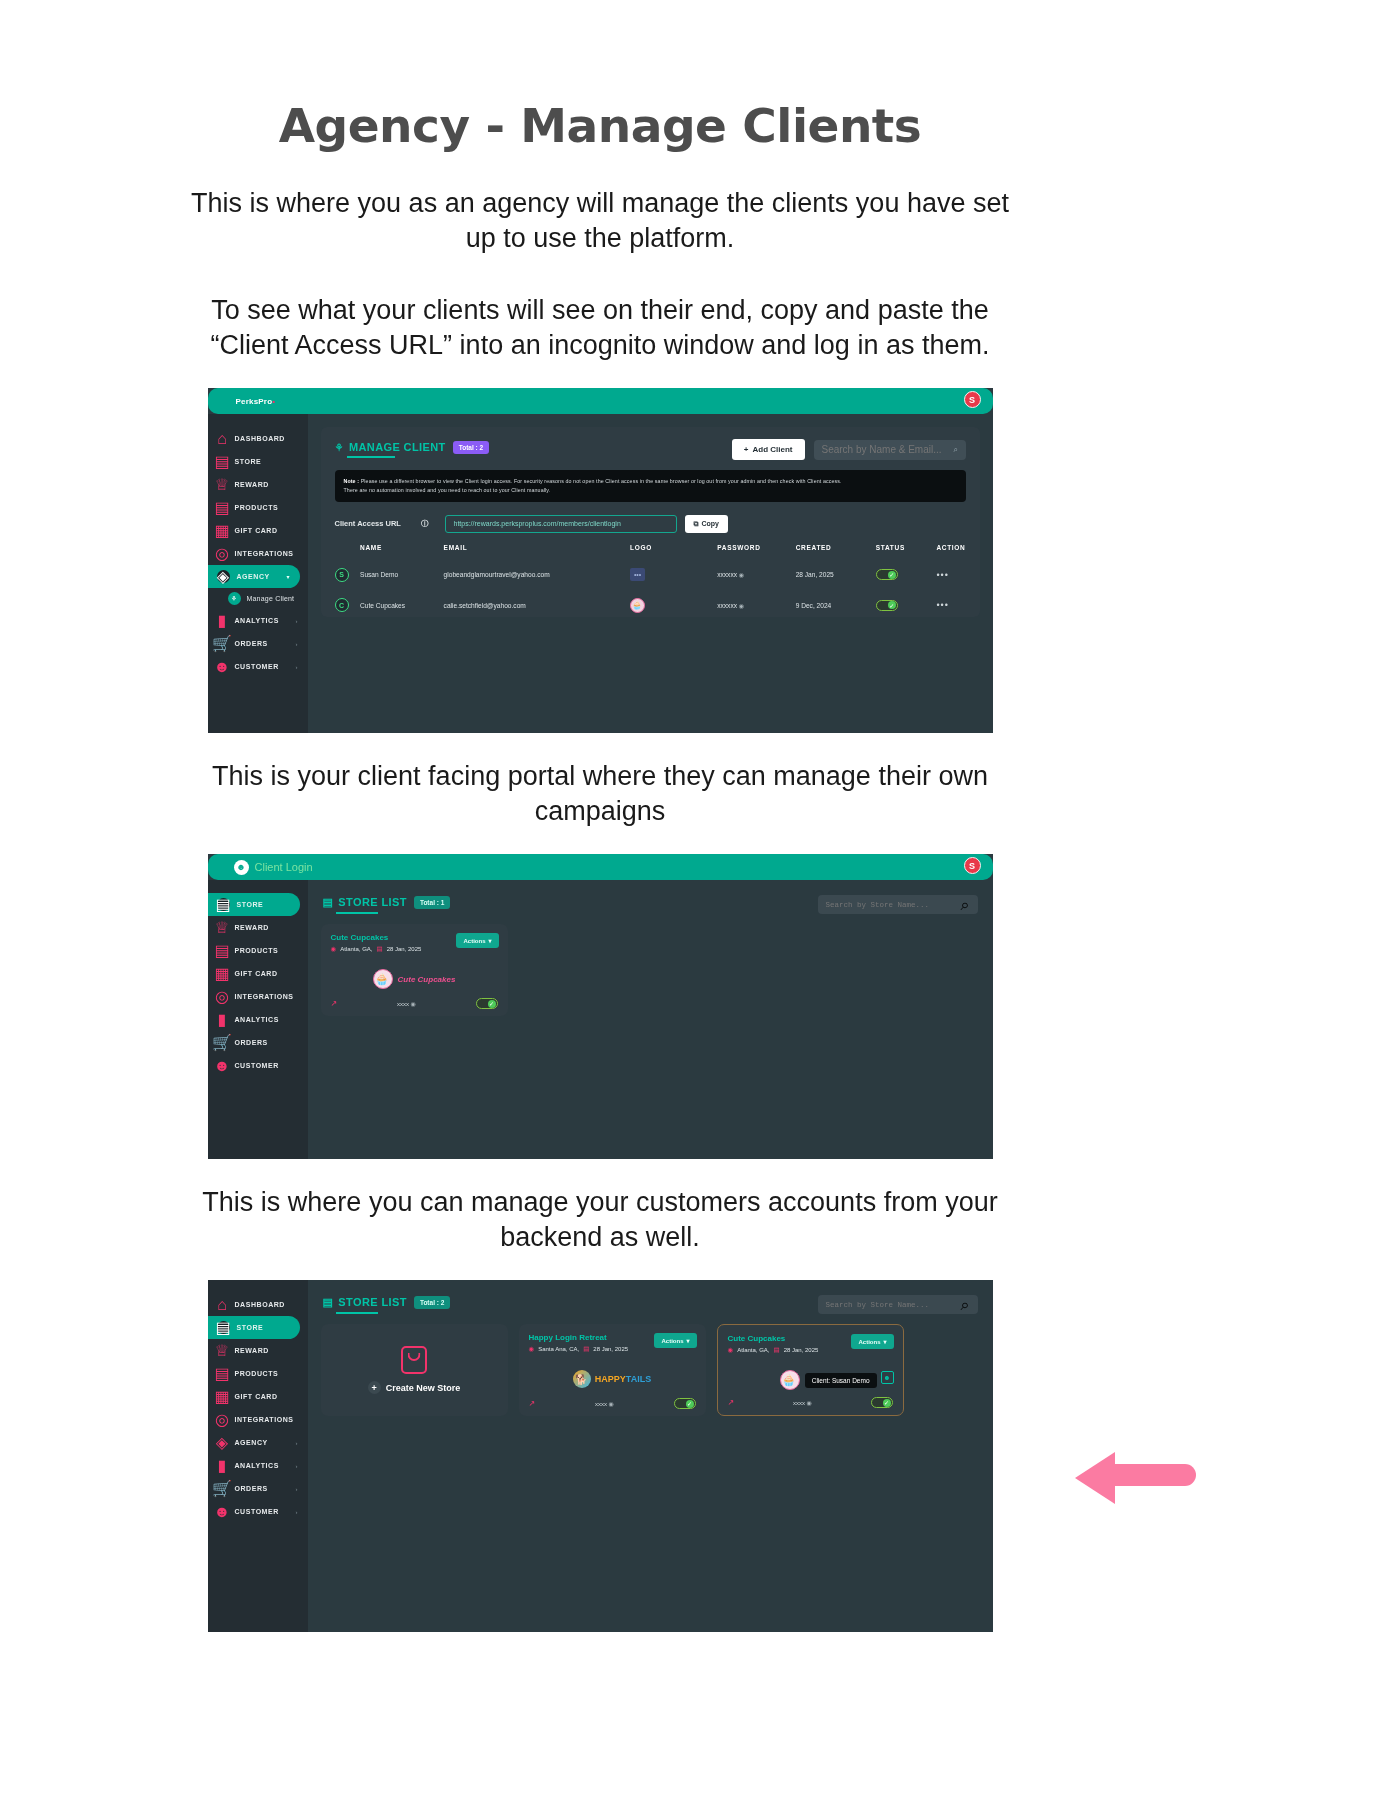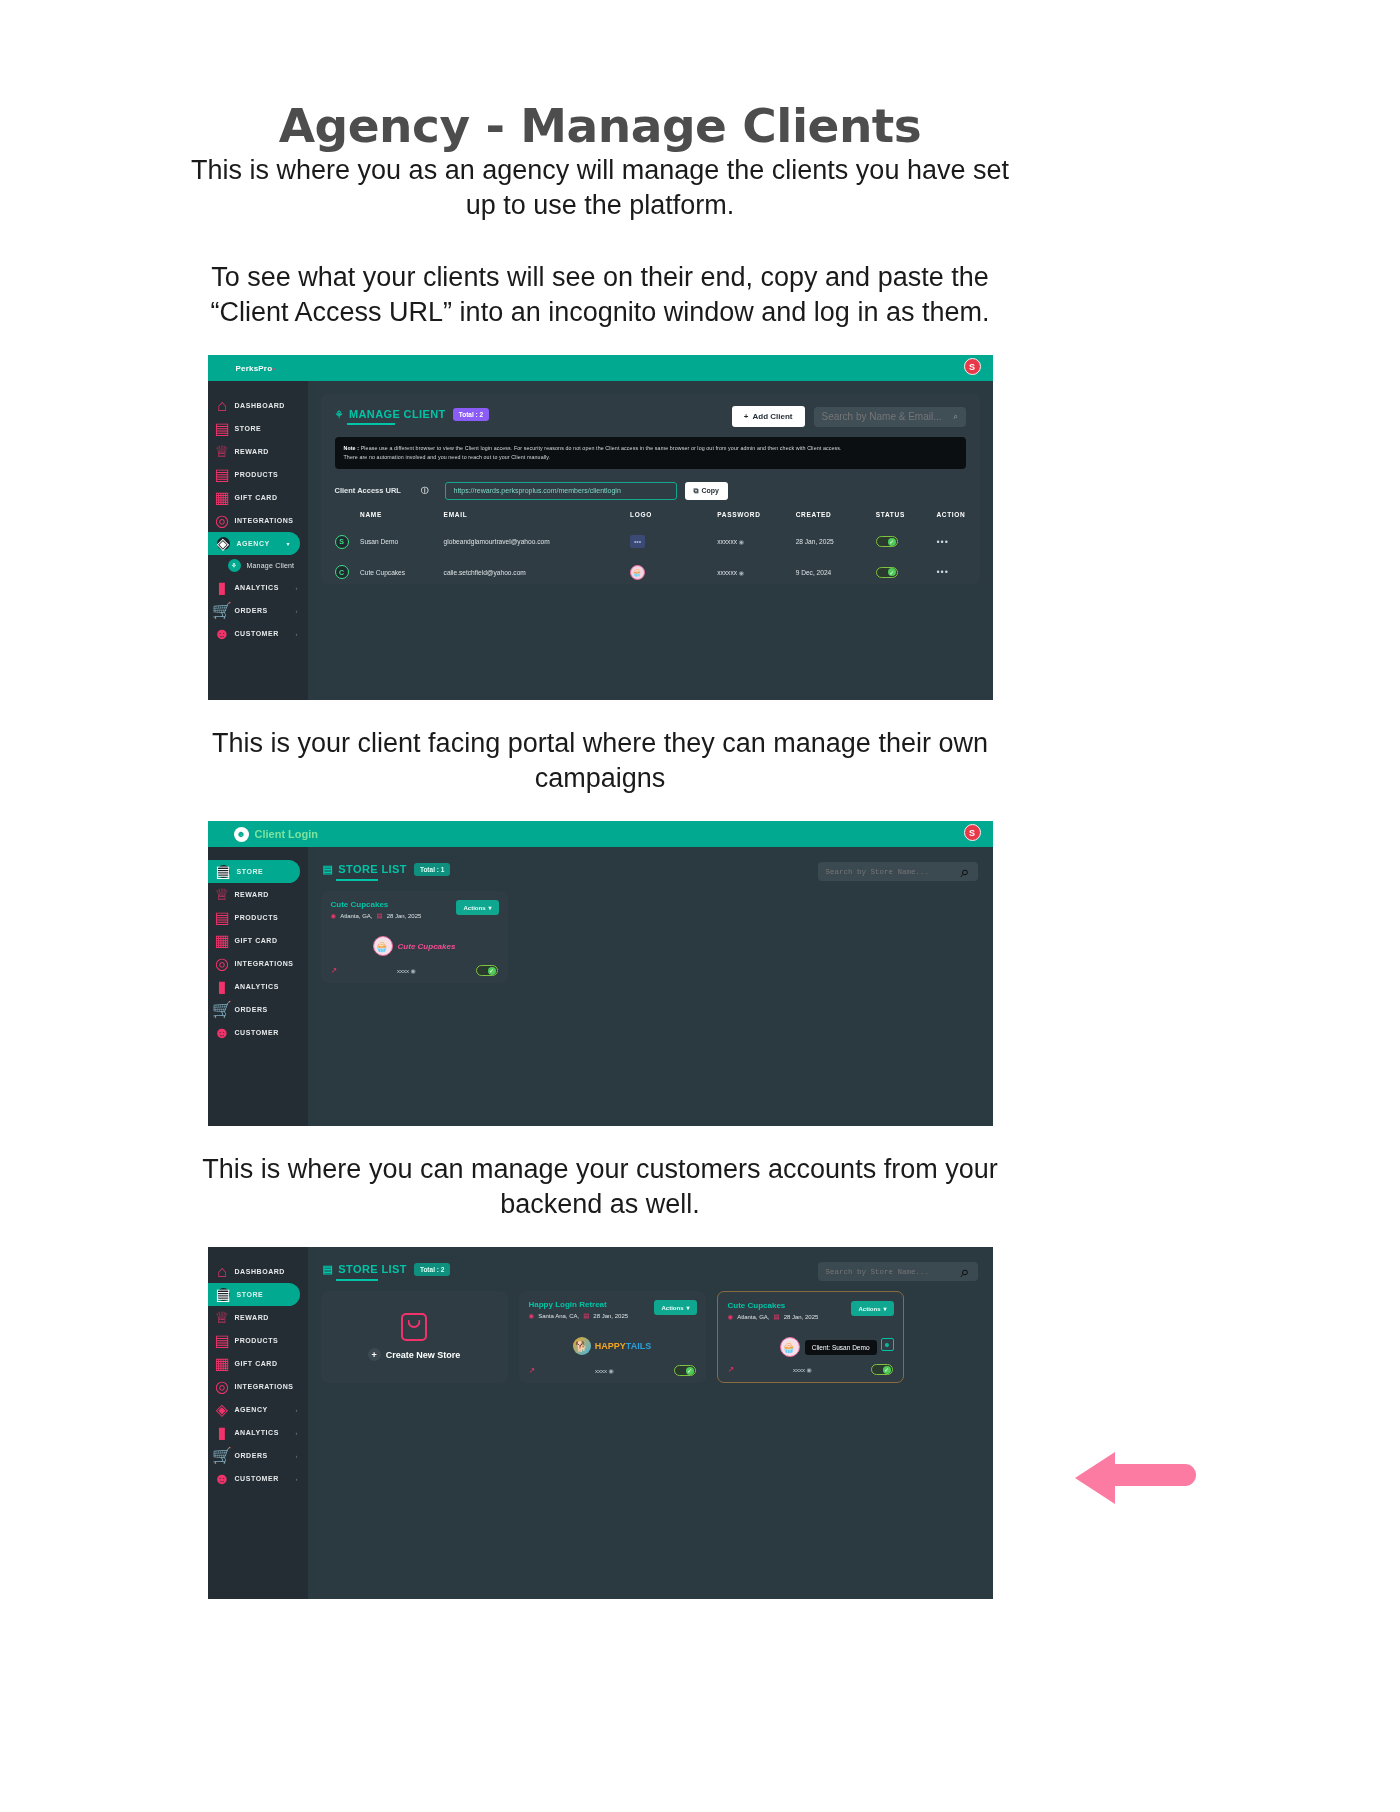--- a/index.html
+++ b/index.html
@@ -23,21 +23,21 @@
   }
   .para {
     text-align: center;
     font-size: 27px;
     line-height: 1.28;
     color: #1a1a1a;
     width: 830px;
     margin: 0 auto;
     font-family: "Liberation Sans", sans-serif;
   }
-  .p1 { }
+  .p1 { margin-top: 33px; }
   .p2 { margin-top: 38px; }
   .cap { margin-top: 26px; }
 
   
   .shot {
     position: relative;
     width: 785px;
     margin: 26px auto 0;
     background: #2b3a40;
     overflow: hidden;
@@ -45,20 +45,21 @@
   .shot-1 { height: 345px; }
   .shot-2 { height: 305px; }
   .shot-3 { height: 352px; }
 
   .topbar {
     height: 26px;
     background: #00a98f;
     display: flex;
     align-items: center;
     position: relative;
+    border-radius: 10px;
   }
   .topbar-logo {
     margin-left: 28px;
     font-size: 8px;
     font-weight: bold;
     color: #ffffff;
     letter-spacing: 0.2px;
   }
   .topbar-logo .dot { color: #f2336b; }
   .badge-s {
@@ -76,21 +77,21 @@
   .client-login-brand {
     display: flex; align-items: center; gap: 6px;
     margin-left: 26px;
   }
   .cl-ico {
     width: 15px; height: 15px; border-radius: 50%;
     background: #ffffff;
     display: flex; align-items: center; justify-content: center;
     font-size: 9px; color: #00a98f;
   }
-  .cl-txt { font-size: 11px; font-weight: bold; color: #7be3a1; }
+  .cl-txt { font-size: 11px; font-weight: normal; color: #7be3a1; }
 
   .body-row { display: flex; height: calc(100% - 26px); }
 
   
   .sidebar {
     width: 100px;
     background: #242d33;
     padding-top: 13px;
     flex: 0 0 100px;
   }

